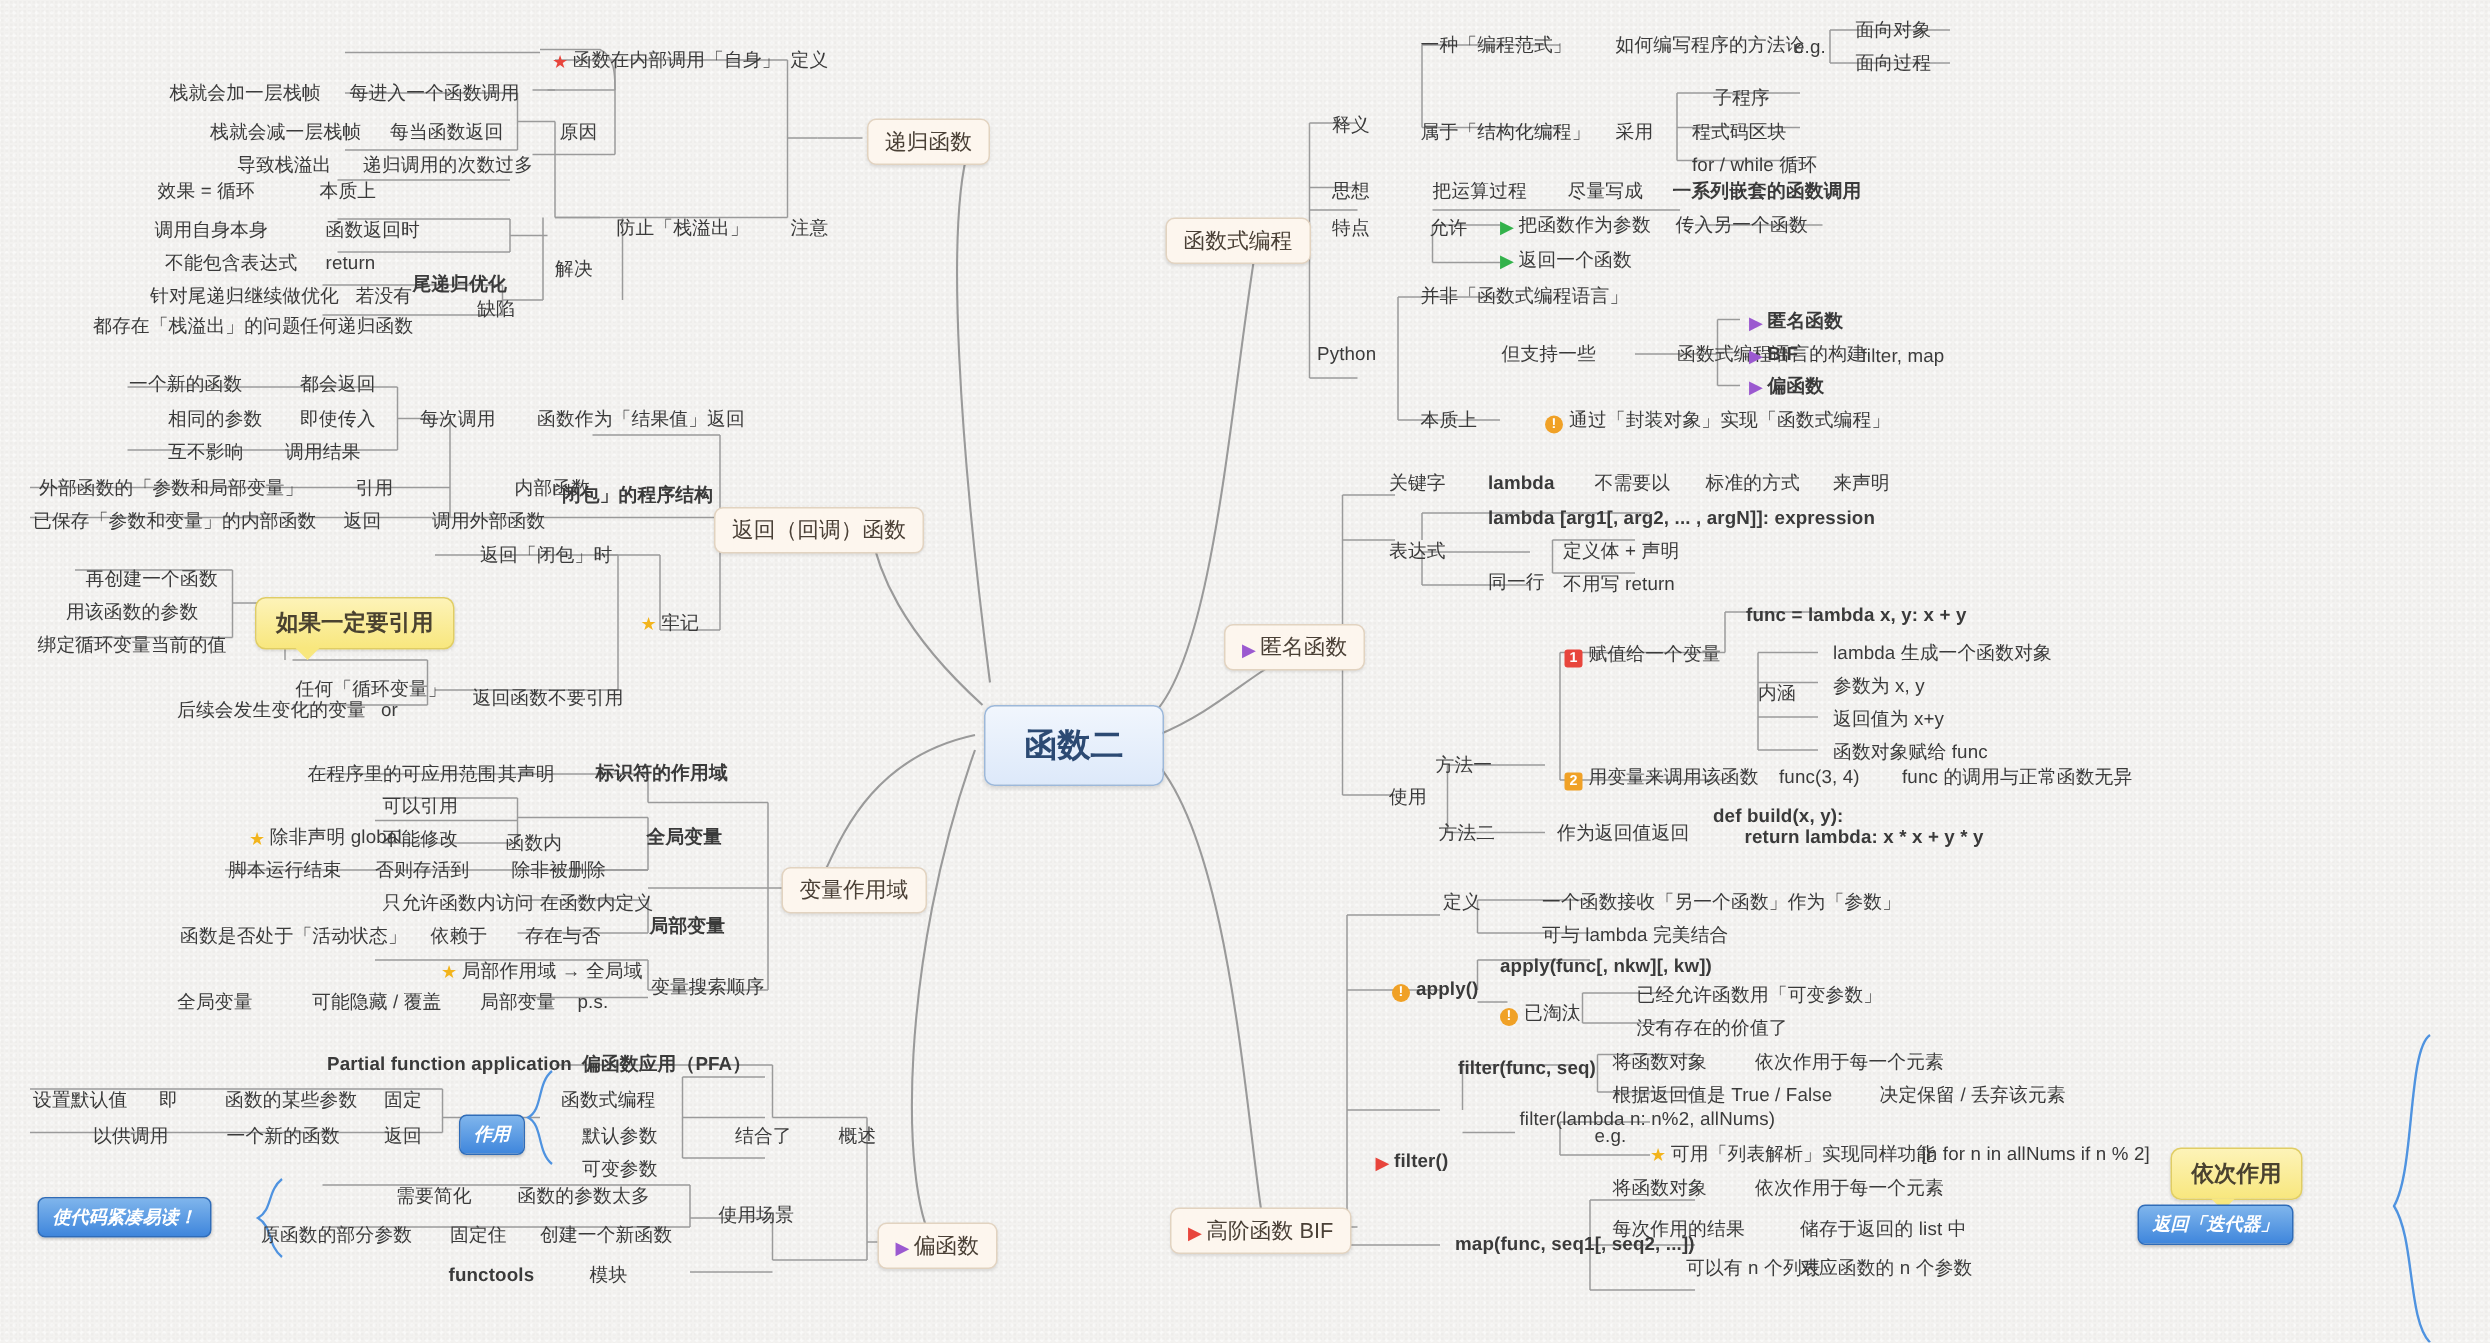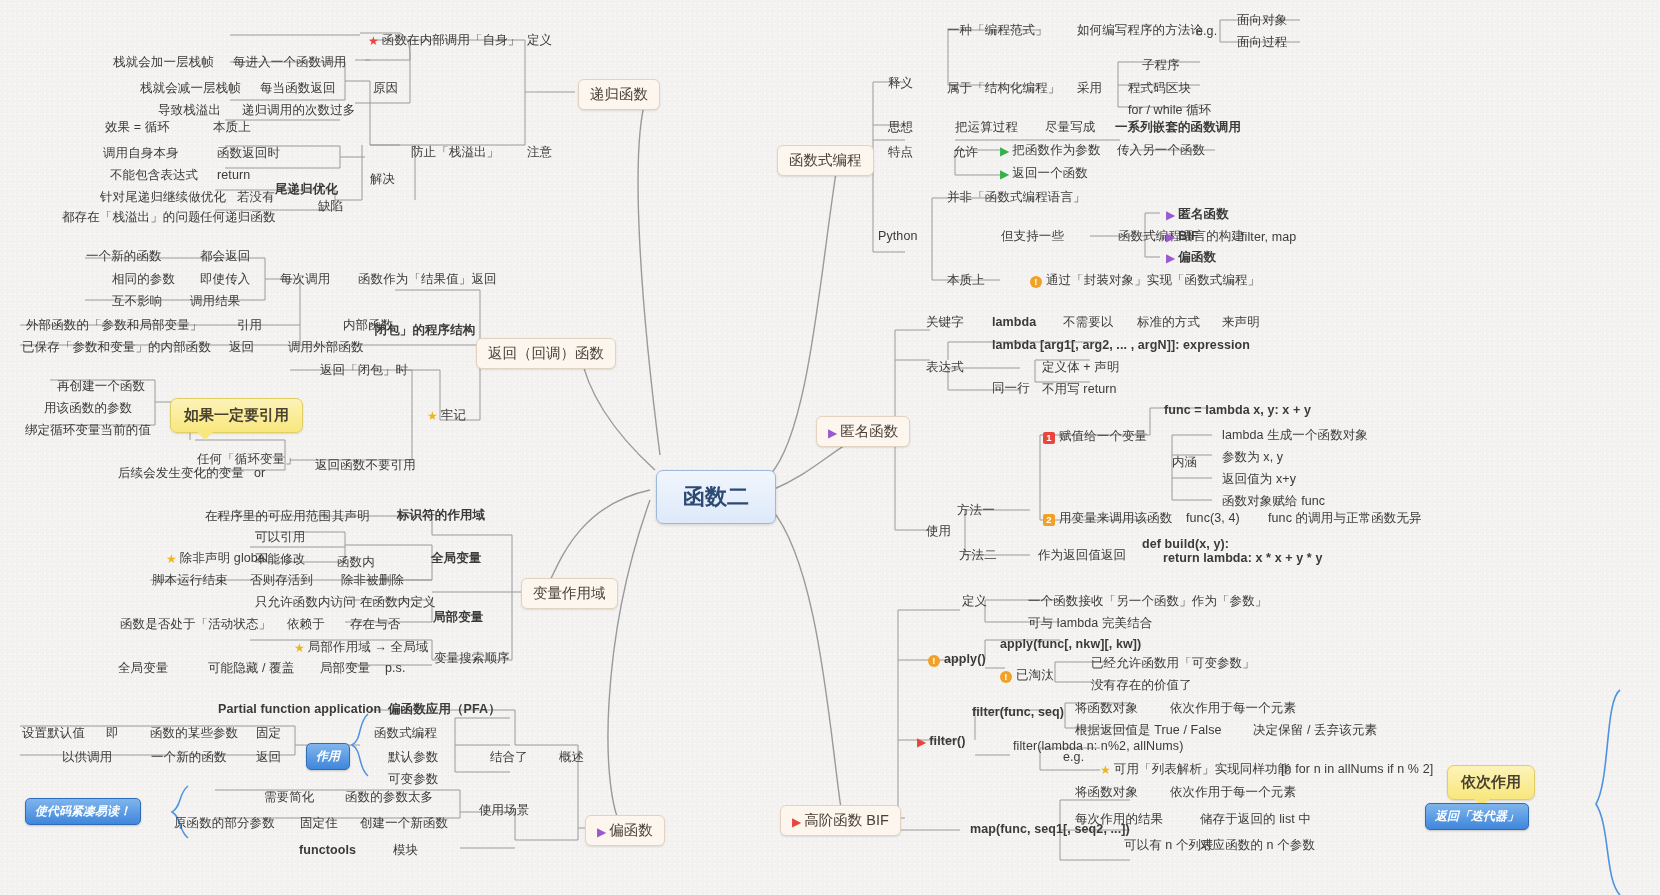--- a/index.html
+++ b/index.html
@@ -395,21 +395,21 @@
 <div class="n" style="left:962px;top:594px;">定义</div>
 <div class="n" style="left:1028px;top:594px;">一个函数接收「另一个函数」作为「参数」</div>
 <div class="n" style="left:1028px;top:616px;">可与 lambda 完美结合</div>
 
 <div class="n b" style="left:928px;top:652px;"><span class="ic warn">!</span><span>apply()</span></div>
 <div class="n b code" style="left:1000px;top:637px;">apply(func[, nkw][, kw])</div>
 <div class="n" style="left:1000px;top:668px;"><span class="ic warn">!</span><span>已淘汰</span></div>
 <div class="n" style="left:1091px;top:656px;">已经允许函数用「可变参数」</div>
 <div class="n" style="left:1091px;top:678px;">没有存在的价值了</div>
 
-<div class="n b" style="left:917px;top:734px;"><span class="ic flag-r">▶</span><span>filter()</span></div>
+<div class="n b" style="left:917px;top:767px;"><span class="ic flag-r">▶</span><span>filter()</span></div>
 <div class="n b code" style="left:972px;top:705px;">filter(func, seq)</div>
 <div class="n" style="left:1075px;top:701px;">将函数对象</div>
 <div class="n" style="left:1170px;top:701px;">依次作用于每一个元素</div>
 <div class="n" style="left:1075px;top:723px;">根据返回值是 True / False</div>
 <div class="n" style="left:1253px;top:723px;">决定保留 / 丢弃该元素</div>
 <div class="n" style="left:1063px;top:750px;">e.g.</div>
 <div class="n code" style="left:1013px;top:739px;font-weight:normal;"><span>filter(lambda n: n%2, allNums)</span></div>
 <div class="n" style="left:1100px;top:762px;"><span class="ic star-y">★</span><span>可用「列表解析」实现同样功能</span></div>
 <div class="n" style="left:1281px;top:762px;">[n for n in allNums if n % 2]</div>
 

